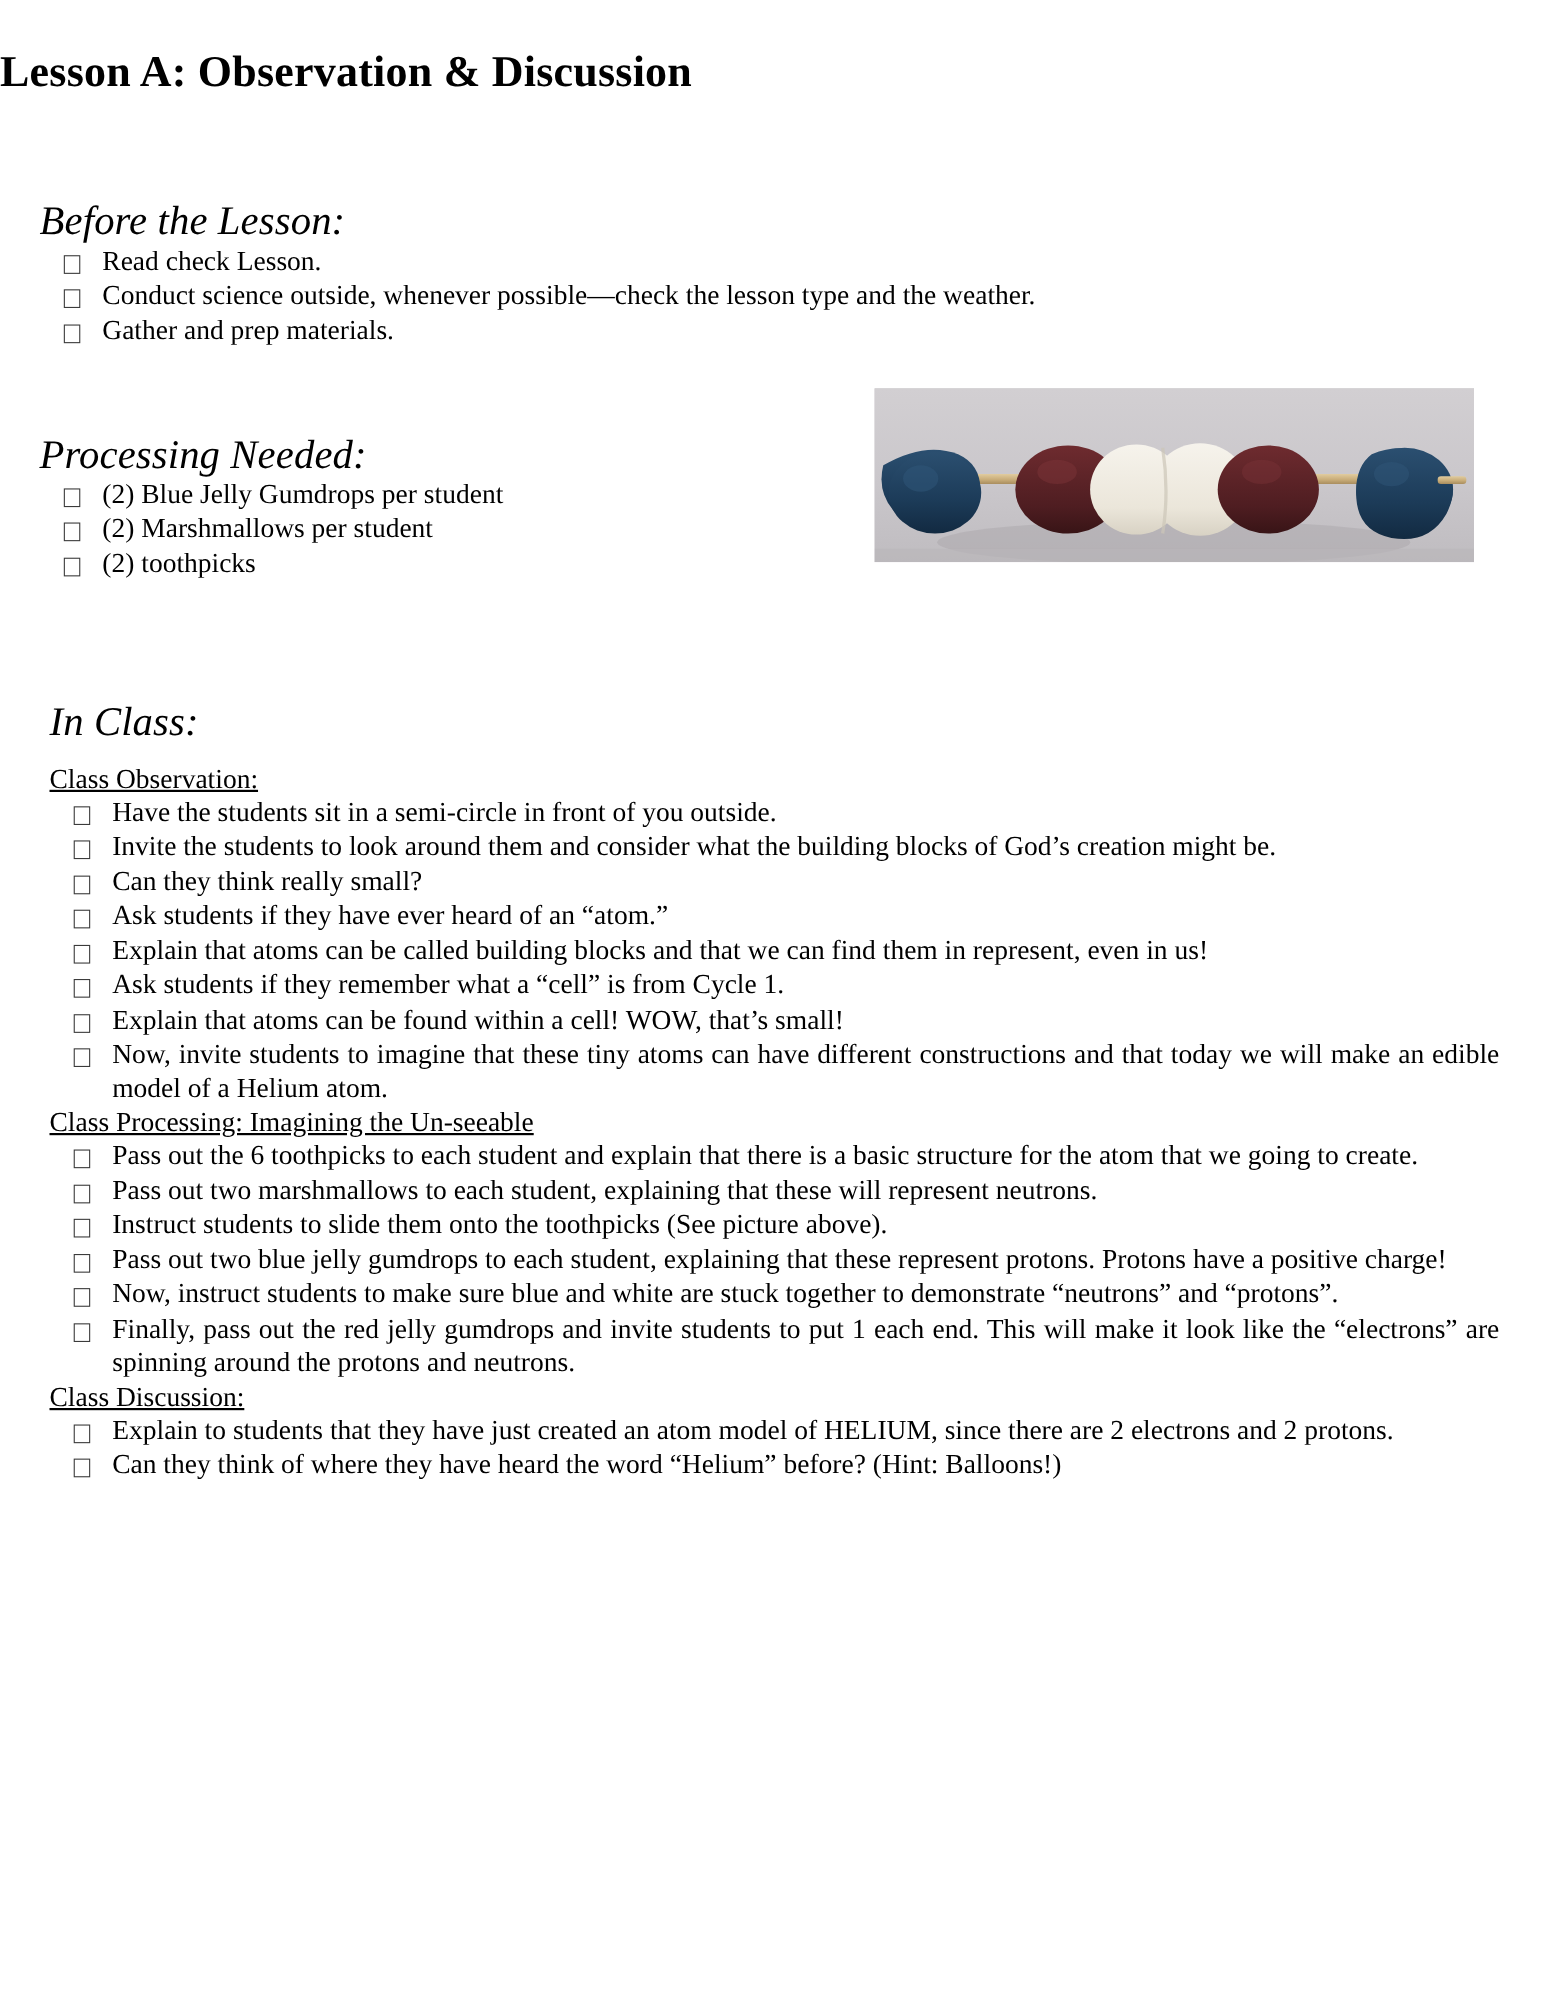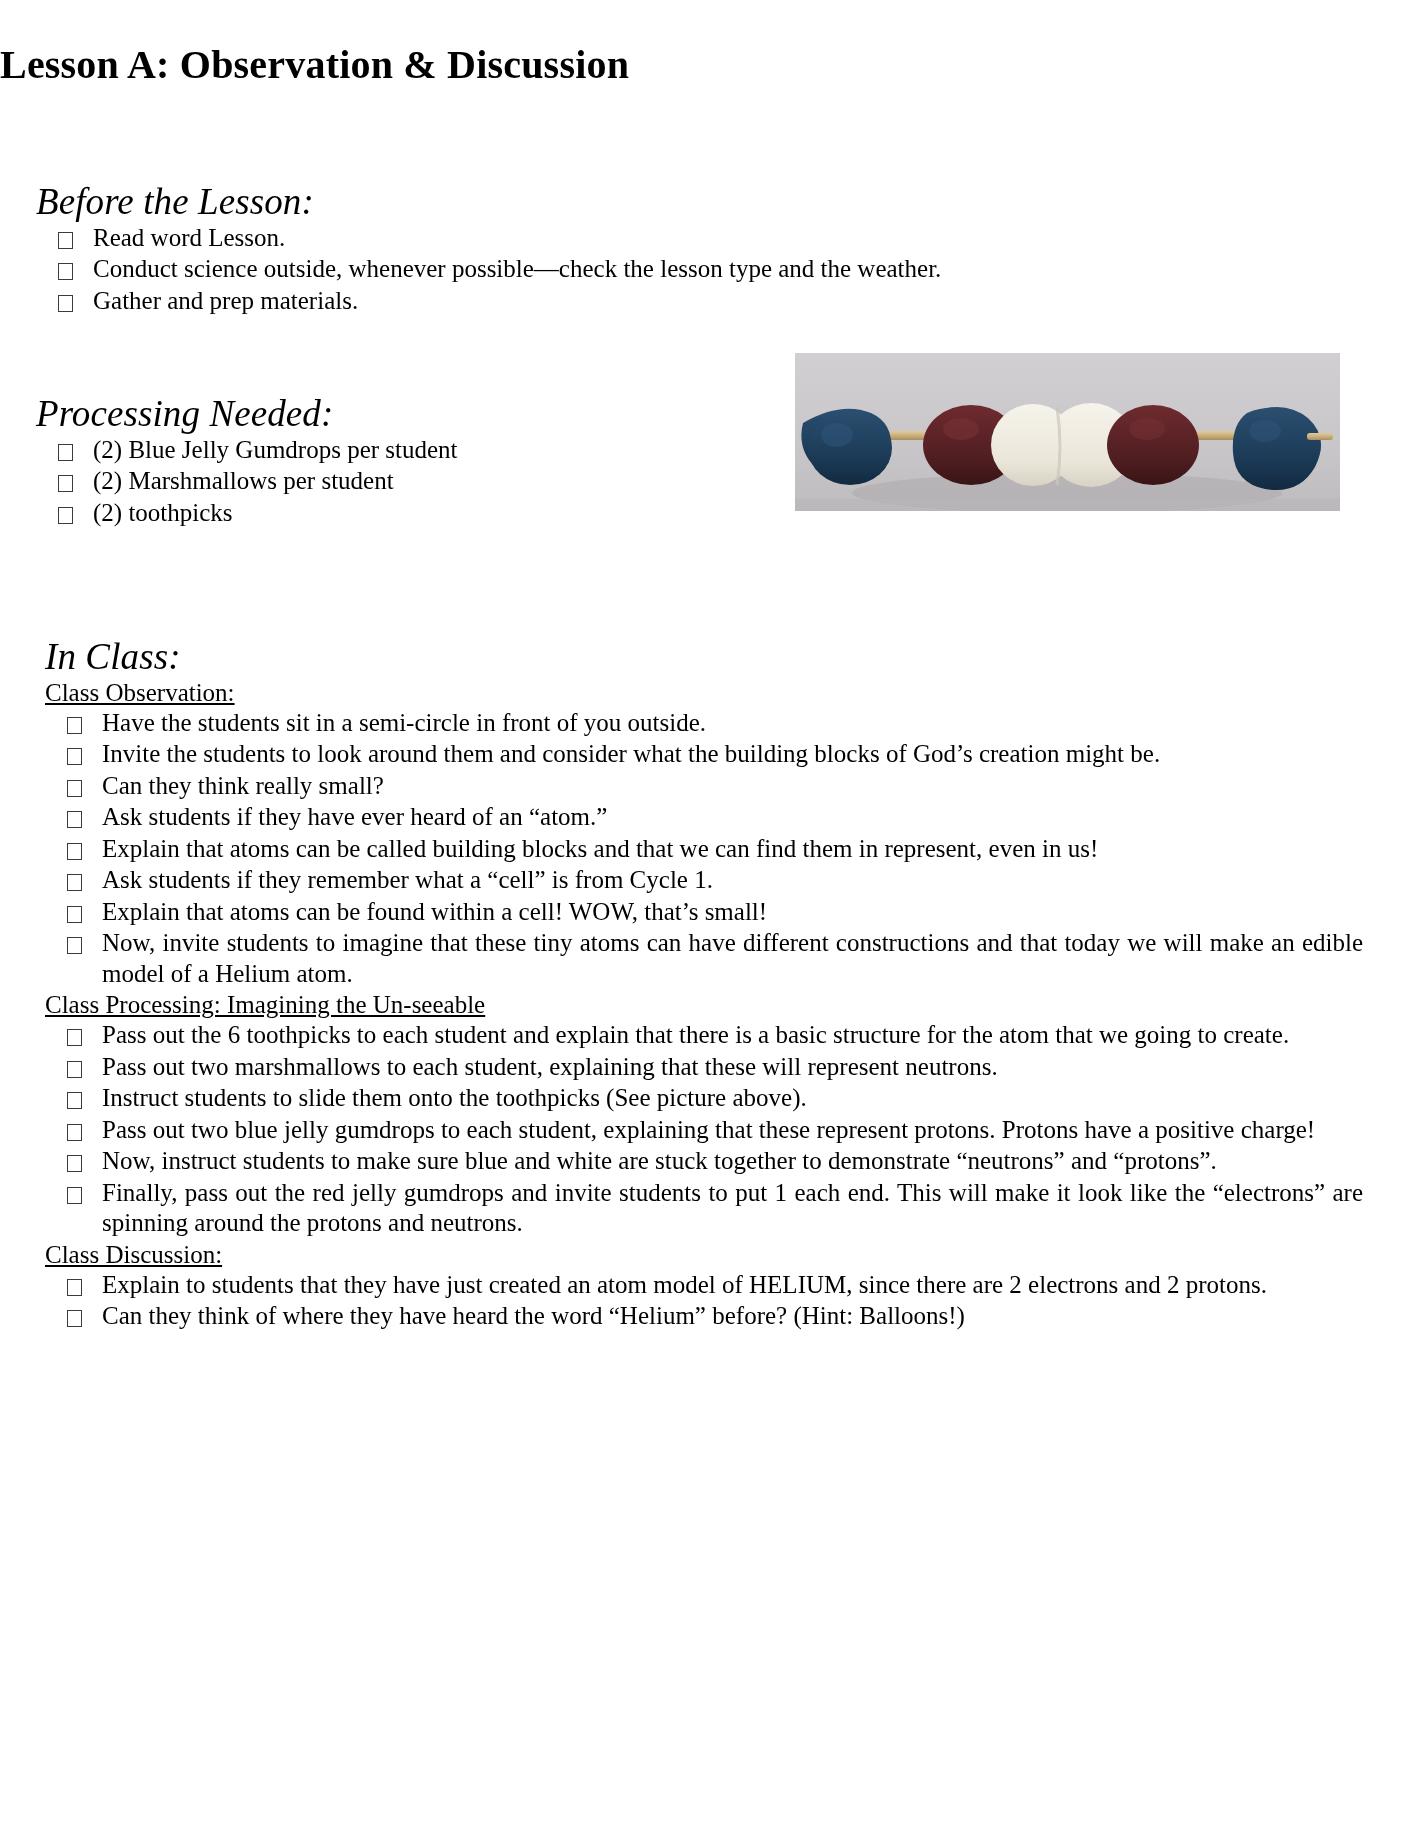--- a/index.html
+++ b/index.html
@@ -84,21 +84,21 @@
     top: 352px;
     width: 700px;
   }
   .block-materials ul.checklist li { text-align: left; }
   .block-inclass {
     position: absolute;
     left: 45px;
     top: 595px;
     width: 1318px;
   }
-  .group { margin-top: 0; }
+  .group { margin-top: 16px; }
   .group + .group { margin-top: 0px; }
   .photo {
     position: absolute;
     left: 795px;
     top: 311px;
     width: 545px;
     height: 158px;
     border: 0;
     overflow: hidden;
     background: #c9c6c9;
@@ -108,21 +108,21 @@
 </head>
 <body>
 
 <div class="page">
 
   <h1 class="doc-title">Lesson A: Observation &amp; Discussion</h1>
 
   <div class="block-before">
     <h2 class="section-heading">Before the Lesson:</h2>
     <ul class="checklist">
-      <li><span class="box"></span><span>Read word Lesson.</span></li>
+      <li><span class="box"></span><span>Read check Lesson.</span></li>
       <li><span class="box"></span><span>Conduct science outside, whenever possible—check the lesson type and the weather.</span></li>
       <li><span class="box"></span><span>Gather and prep materials.</span></li>
     </ul>
   </div>
 
   <div class="block-materials">
     <h2 class="section-heading">Processing Needed:</h2>
     <ul class="checklist">
       <li><span class="box"></span><span>(2) Blue Jelly Gumdrops per student</span></li>
       <li><span class="box"></span><span>(2) Marshmallows per student</span></li>

